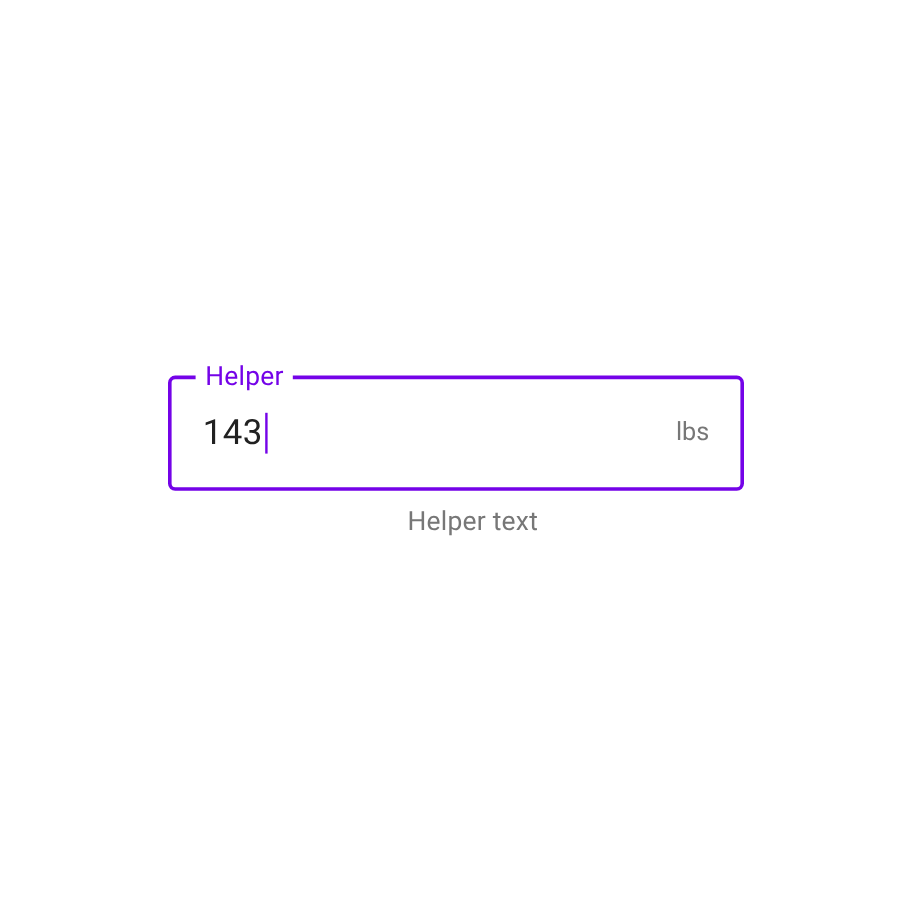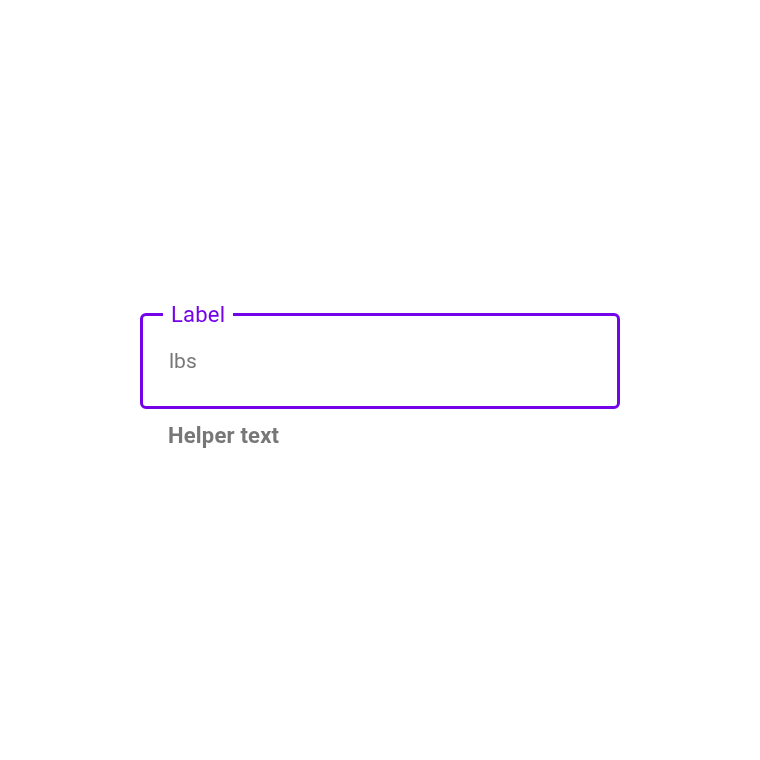--- a/index.html
+++ b/index.html
@@ -71,26 +71,31 @@
       font-size: 21px;
       color: #777777;
       font-weight: 400;
     }
 
     .helper-text {
       margin-top: 14px;
       margin-left: 28px;
       font-size: 22px;
       color: #777777;
-      font-weight: 700;
+      font-weight: 400;
       letter-spacing: 0.2px;
+      text-align: center;
     }
   </style>
 </head>
 <body>
 
 <div class="field-wrapper">
   <div class="text-field">
-    <span class="floating-label">Label</span>
+    <span class="floating-label">Helper</span>
+    <div class="input-area">
+      <span class="input-value">143</span>
+      <span class="caret"></span>
+    </div>
     <span class="suffix">lbs</span>
   </div>
   <div class="helper-text">Helper text</div>
 </div>
 
 </body></html>

